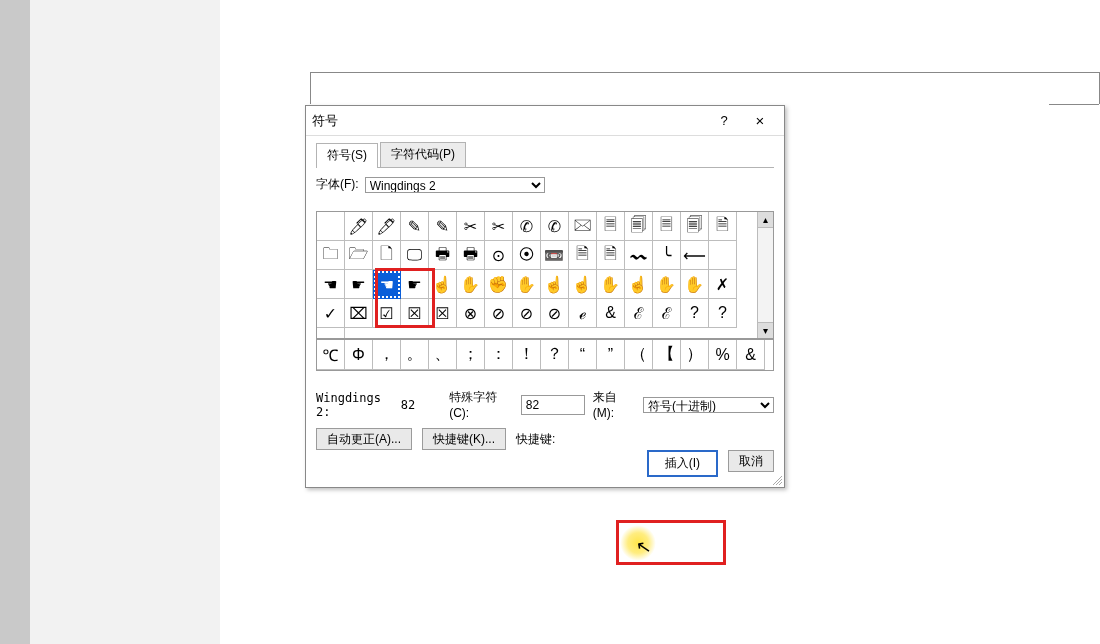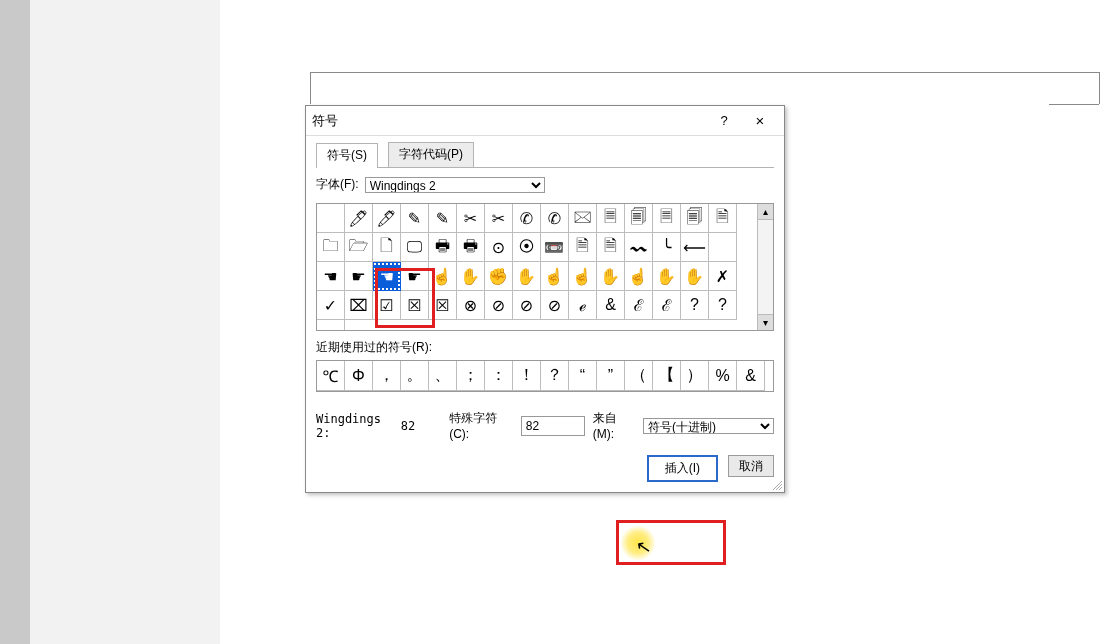--- a/index.html
+++ b/index.html
@@ -17,26 +17,26 @@
     
     .dialog{position:absolute;left:305px;top:105px;width:480px;background:#fff;border:1px solid #888;box-shadow:2px 2px 4px rgba(0,0,0,.25)}
     .titlebar{display:flex;align-items:center;height:30px;padding:0 6px;background:#fff;border-bottom:1px solid #ddd}
     .titlebar .title{flex:1;font-size:13px}
     .titlebar .help{width:36px;text-align:center;font-size:13px;color:#000}
     .titlebar .close{width:36px;text-align:center;font-size:15px;color:#000}
     .client{padding:8px 10px 10px}
 
     
     .tab-strip{display:flex;align-items:flex-end;border-bottom:1px solid #b3b3b3;height:24px}
-    .tab{padding:3px 10px 4px;border:1px solid #b3b3b3;border-bottom:none;margin-right:10px;background:#ececec;font-size:12px;position:relative}
+    .tab{padding:3px 10px 4px;border:1px solid #b3b3b3;border-bottom:none;margin-right:2px;background:#ececec;font-size:12px;position:relative}
     .tab.active{background:#fff;top:1px}
     .tab-body{padding-top:8px}
 
     
-    .field-row{display:flex;align-items:center;gap:6px;margin-bottom:10px}
+    .field-row{display:flex;align-items:center;gap:6px;margin-bottom:18px}
     .field-row label{white-space:nowrap}
     select{height:16px;font-size:12px;border:1px solid #999;background:#fff}
 
     
     .grid-wrap{display:flex;border:1px solid #999;height:128px}
     .grid{display:grid;grid-template-columns:repeat(15,28px);grid-auto-rows:29px;flex:1;overflow:hidden}
     .cell{border-right:1px solid #bdbdbd;border-bottom:1px solid #bdbdbd;display:flex;align-items:center;justify-content:center;font-size:16px;font-family:"Segoe UI Symbol",Arial,sans-serif;background:#fff}
     .cell.selected{background:#0a5ed9;color:#fff;border:2px solid #0a5ed9;outline:2px dotted #fff;outline-offset:-3px}
     .vscroll{width:16px;background:#eee;border-left:1px solid #bbb;display:flex;flex-direction:column}
     .vscroll .btn{height:16px;background:#ddd;border-bottom:1px solid #bbb;text-align:center;font-size:10px;line-height:16px}
@@ -53,21 +53,21 @@
     .code-row{display:flex;align-items:center;gap:8px;margin-top:18px}
     .code-row .readonly{font-family:monospace;font-size:12px;display:flex;align-items:center;gap:5px}
     .code-row input{height:20px;width:64px;border:1px solid #999;padding:0 4px;font-size:12px}
     .code-row select{width:140px}
 
     
     .util-row{display:flex;align-items:center;gap:10px;margin-top:8px}
     .winbtn{border:1px solid #9b9b9b;background:#e9e9e9;padding:2px 10px;font-size:12px;height:22px;display:inline-flex;align-items:center}
 
     
-    .dlg-footer{display:flex;justify-content:flex-end;gap:10px;margin-top:14px}
+    .dlg-footer{display:flex;justify-content:flex-end;gap:10px;}
     .insert-btn{border:2px solid #2a69c9;background:#fff;padding:3px 16px;font-size:12px}
 
     
     .grip{position:absolute;right:2px;bottom:2px;width:12px;height:12px;background:
       linear-gradient(135deg,transparent 60%,#aaa 60%,#aaa 65%,transparent 65%),
       linear-gradient(135deg,transparent 72%,#aaa 72%,#aaa 77%,transparent 77%),
       linear-gradient(135deg,transparent 84%,#aaa 84%,#aaa 89%,transparent 89%)}
 
     
     .mark{position:absolute;border:3px solid #e02020;pointer-events:none}
@@ -174,21 +174,20 @@
               <div class="cell">?</div>
               <div class="cell">¿</div>
             </div>
           <div class="vscroll">
             <div class="btn">▴</div>
             <div class="track"></div>
             <div class="btn last">▾</div>
           </div>
         </div>
 
-        <div class="section-label">近期使用过的符号(R):</div>
         <div class="recent" id="recentGrid">
             <div class="cell">℃</div>
             <div class="cell">Φ</div>
             <div class="cell">，</div>
             <div class="cell">。</div>
             <div class="cell">、</div>
             <div class="cell">；</div>
             <div class="cell">：</div>
             <div class="cell">！</div>
             <div class="cell">？</div>
@@ -206,20 +205,25 @@
             <span>Wingdings 2:</span>
             <span>82</span>
           </div>
           <div style="flex:0 0 18px"></div>
           <label>特殊字符(C):</label>
           <input value="82" style="">
           <label>来自(M):</label>
           <select><option>符号(十进制)</option></select>
         </div>
 
+        <div class="util-row">
+          <button class="winbtn">自动更正(A)...</button>
+          <button class="winbtn">快捷键(K)...</button>
+          <span>快捷键:</span>
+        </div>
 
         <div class="dlg-footer">
           <button class="insert-btn focus">插入(I)</button>
           <button class="winbtn">取消</button>
         </div>
       </div>
     </div>
     <div class="grip"></div>
   </div>
 

